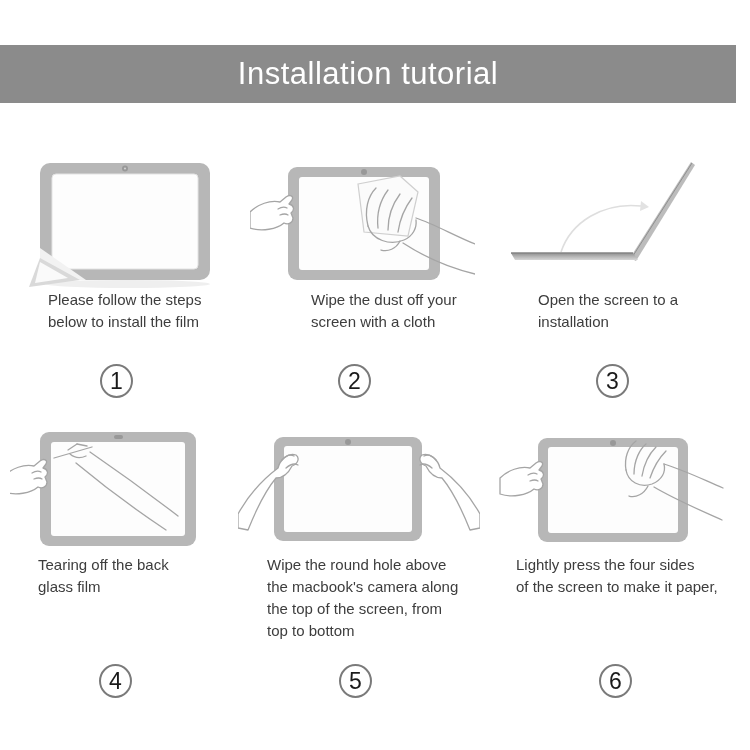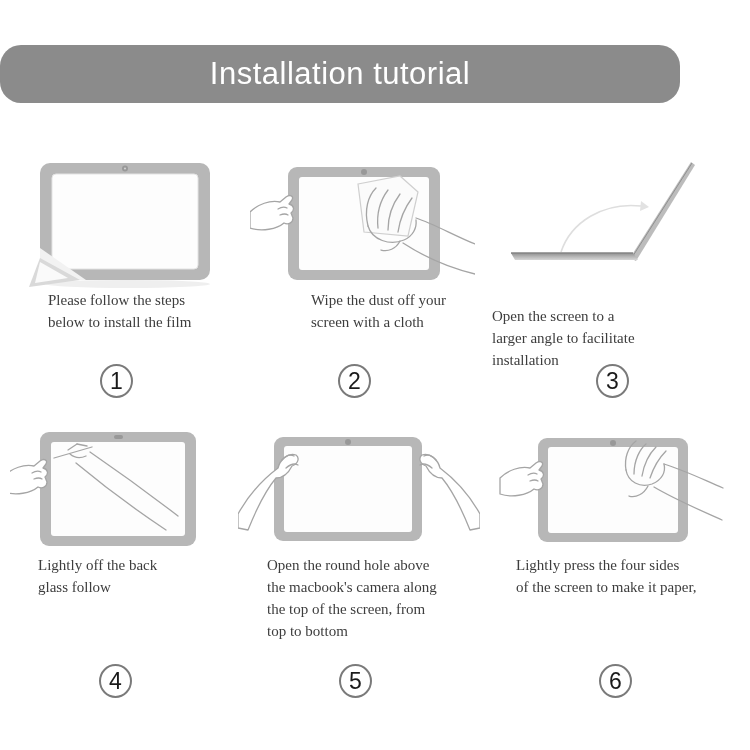--- a/index.html
+++ b/index.html
@@ -1,32 +1,32 @@
 <!DOCTYPE html>
 <html><head>
 <meta charset="utf-8">
 <style>
   html,body{margin:0;padding:0;background:#ffffff;}
   #canvas{
     position:relative;width:750px;height:750px;background:#ffffff;
     font-family:"Liberation Sans",sans-serif;overflow:hidden;
   }
   .header{
-    position:absolute;left:0;top:45px;width:680px;height:58px;
-    background:#8b8b8b;display:flex;align-items:center;justify-content:center;border-radius:21px;
+    position:absolute;left:0;top:45px;width:736px;height:58px;
+    background:#8b8b8b;display:flex;align-items:center;justify-content:center;
   }
   .header .title{
     color:#ffffff;font-size:31px;font-weight:400;letter-spacing:0.5px;
   }
   .illus{position:absolute;}
   .illus svg{display:block;width:100%;height:100%;}
   .caption{
     position:absolute;color:#3d3d3d;font-size:15px;line-height:22px;
   }
-  .caption .cap-line{white-space:nowrap;font-family:Liberation Serif, serif;}
+  .caption .cap-line{white-space:nowrap;}
   .num-circle{
     position:absolute;width:33px;height:34px;border:2px solid #7a7a7a;
     border-radius:50%;display:flex;align-items:center;justify-content:center;
     box-sizing:border-box;background:#ffffff;
   }
   .num-circle span{
     color:#1a1a1a;font-size:23px;font-weight:400;line-height:1;
   }
   .sk{stroke:#a5a5a5;stroke-width:1.3;fill:none;stroke-linecap:round;stroke-linejoin:round;}
   .skf{stroke:#a5a5a5;stroke-width:1.3;fill:#ffffff;stroke-linecap:round;stroke-linejoin:round;}
@@ -105,23 +105,22 @@
       <path d="M66,104 C76,74 108,54 146,58" fill="none" stroke="#dedede" stroke-width="1.6"></path>
       <polygon points="146,53 154,59 145,63" fill="#e2e2e2"></polygon>
 
       <polygon points="135,110 196,14 200,17 141,113" fill="#bcbcbc"></polygon>
       <line x1="136" y1="111" x2="197" y2="15" stroke="#8f8f8f" stroke-width="1"></line>
 
       <path d="M16,105 L138,105 L143,112 L20,112 Z" fill="url(#baseGrad)"></path>
       <line x1="16" y1="105" x2="138" y2="105" stroke="#858585" stroke-width="1.5"></line>
     </svg>
   </div>
-  <div class="caption" style="left:492px;top:289px;margin-top:16px;">
+  <div class="caption" style="left:538px;top:289px;">
     <div class="cap-line">Open the screen to a</div>
-    <div class="cap-line">larger angle to facilitate</div>
     <div class="cap-line">installation</div>
   </div>
   <div class="num-circle" style="left:596px;top:364px;">
     <span>3</span>
   </div>
 
   <div class="illus" style="left:10px;top:418px;width:228px;height:140px;">
     <svg viewBox="0 0 228 140">
       <rect x="30" y="14" width="156" height="114" rx="9" fill="#b7b7b7"></rect>
       <rect x="41" y="24" width="134" height="94" rx="3" fill="#fdfdfd"></rect>
@@ -136,22 +135,22 @@
       <path class="sk" d="M66,45 C96,70 126,92 156,112"></path>
 
       <g transform="translate(-6,42)">
         <path class="skf" d="M0,16 C8,8 20,4 30,6 L36,1 C40,-2 44,0 42,4 L39,8 C44,9 45,14 41,17 L43,22 C43,27 38,29 34,27 C27,33 12,36 0,32 Z"></path>
         <path class="sk" d="M28,13 q5,-3 9,-1"></path>
         <path class="sk" d="M30,19 q5,-2 8,0"></path>
       </g>
     </svg>
   </div>
   <div class="caption" style="left:38px;top:554px;">
-    <div class="cap-line">Lightly off the back</div>
-    <div class="cap-line">glass follow</div>
+    <div class="cap-line">Tearing off the back</div>
+    <div class="cap-line">glass film</div>
   </div>
   <div class="num-circle" style="left:99px;top:664px;">
     <span>4</span>
   </div>
 
   <div class="illus" style="left:238px;top:418px;width:242px;height:140px;">
     <svg viewBox="0 0 242 140">
       <rect x="36" y="19" width="148" height="104" rx="9" fill="#b7b7b7"></rect>
       <rect x="46" y="28" width="128" height="86" rx="3" fill="#fdfdfd"></rect>
       <circle cx="110" cy="24" r="3" fill="#989898"></circle>
@@ -159,21 +158,21 @@
       <path class="skf" d="M0,96 C10,78 24,62 40,50 C42,42 50,34 58,37 C62,40 60,46 54,48 C50,56 44,60 38,60 C28,72 18,92 10,112 L0,110 Z"></path>
       <path class="sk" d="M44,42 q6,-7 12,-4"></path>
       <path class="sk" d="M48,50 q7,-6 12,-3"></path>
 
       <path class="skf" d="M242,96 C232,78 218,62 202,50 C200,42 192,34 184,37 C180,40 182,46 188,48 C192,56 198,60 204,60 C214,72 224,92 232,112 L242,110 Z"></path>
       <path class="sk" d="M198,42 q-6,-7 -12,-4"></path>
       <path class="sk" d="M194,50 q-7,-6 -12,-3"></path>
     </svg>
   </div>
   <div class="caption" style="left:267px;top:554px;">
-    <div class="cap-line">Open the round hole above</div>
+    <div class="cap-line">Wipe the round hole above</div>
     <div class="cap-line">the macbook's camera along</div>
     <div class="cap-line">the top of the screen, from</div>
     <div class="cap-line">top to bottom</div>
   </div>
   <div class="num-circle" style="left:339px;top:664px;">
     <span>5</span>
   </div>
 
   <div class="illus" style="left:498px;top:418px;width:247px;height:140px;">
     <svg viewBox="0 0 247 140">

